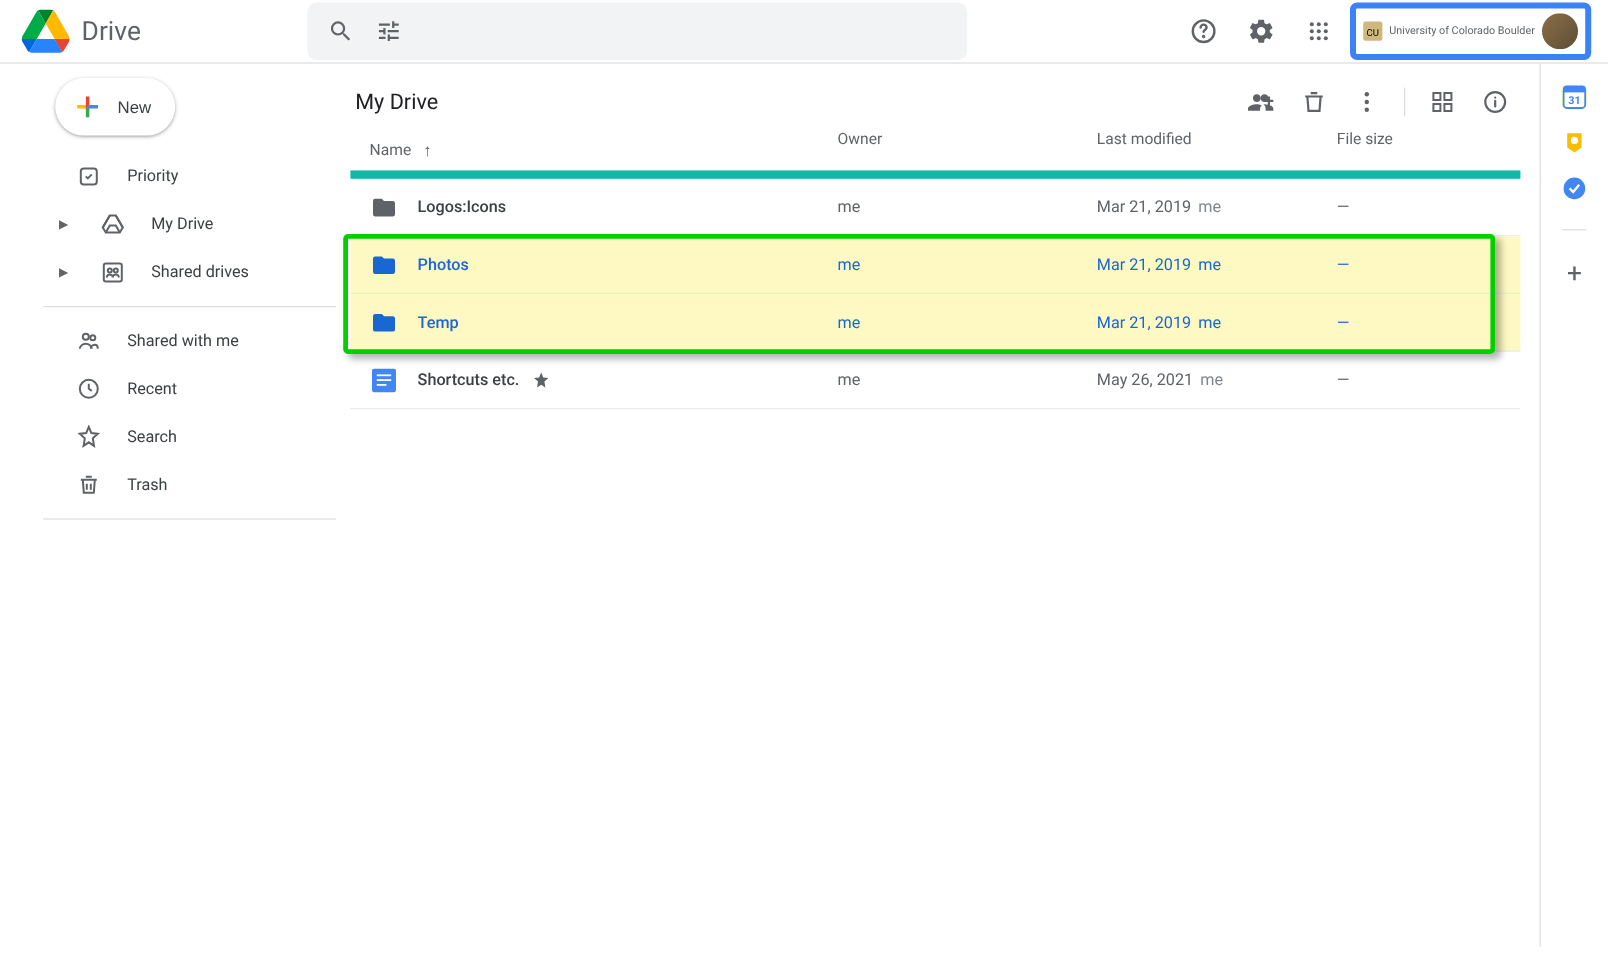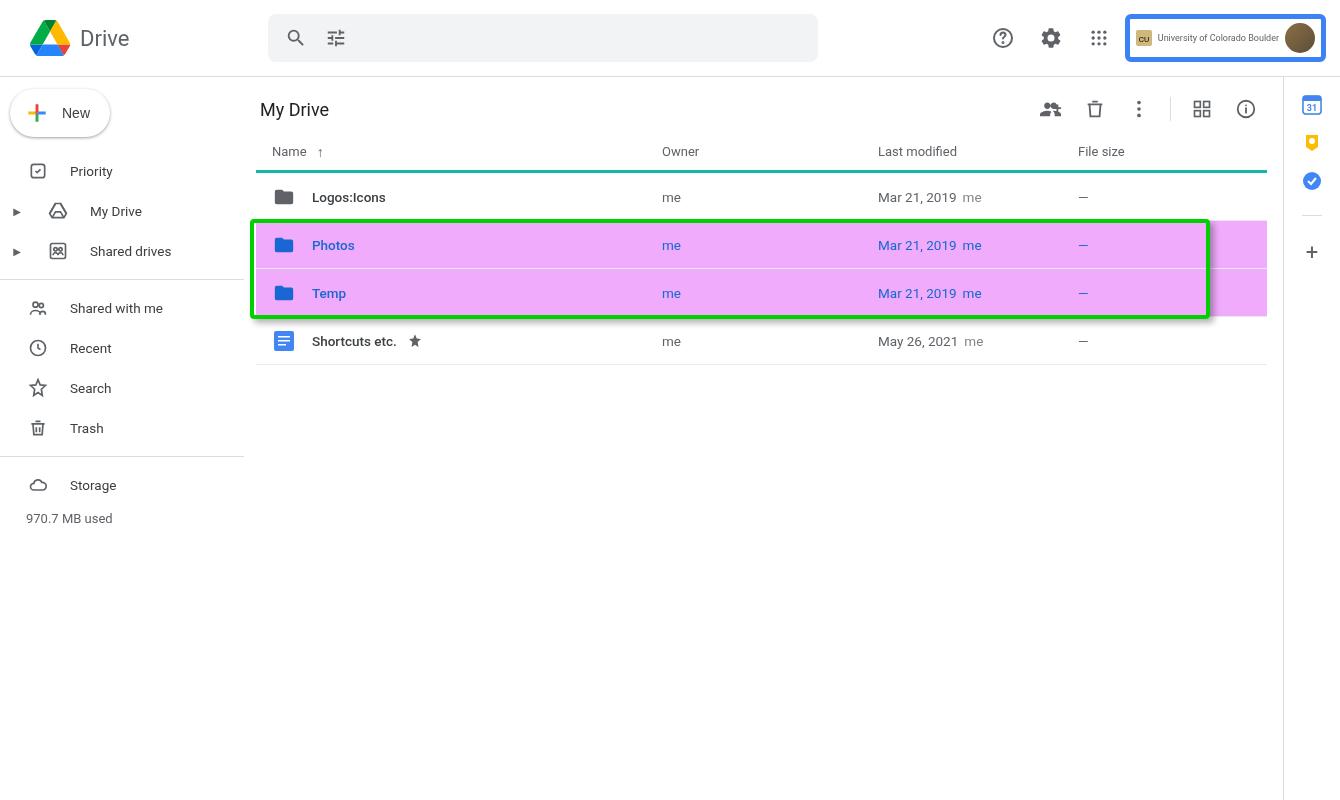--- a/index.html
+++ b/index.html
@@ -1,39 +1,39 @@
 <!DOCTYPE html>
 <html><head>
 <meta charset="utf-8">
 <style>
   * { box-sizing: border-box; margin: 0; padding: 0; }
   body { font-family: 'Google Sans', Roboto, Arial, sans-serif; font-size: 14px; color: #3c4043; background: #fff; width: 1340px; height: 800px; overflow: hidden; }
   
   
-  .header { display: flex; align-items: center; height: 77px; padding: 0 8px 0 24px; border-bottom: 1px solid #dadce0; }
+  .header { display: flex; align-items: center; height: 53px; padding: 0 8px 0 12px; border-bottom: 1px solid #dadce0; }
   .logo-area { display: flex; align-items: center; width: 240px; padding-left: 6px; }
   .drive-logo { width: 40px; height: 40px; margin-right: 10px; }
   .drive-title { font-size: 22px; color: #5f6368; }
   .search-bar { display: flex; align-items: center; background: #f1f3f4; border-radius: 8px; height: 48px; width: 550px; padding: 0 8px; margin-left: 4px; }
   .search-btn { width: 40px; height: 40px; display:flex; align-items:center; justify-content:center; color:#5f6368; border:none; background:none; cursor:pointer; border-radius:50%; }
   .search-input { flex:1; border:none; background:none; outline:none; font-size:16px; color:#5f6368; }
   .tune-btn { width: 40px; height: 40px; display:flex; align-items:center; justify-content:center; color:#5f6368; border:none; background:none; cursor:pointer; border-radius:50%; }
   .header-spacer { flex: 1; }
   .header-icons { display:flex; align-items:center; gap: 4px; margin-right: 6px; }
   .icon-btn { width: 44px; height: 44px; display:flex; align-items:center; justify-content:center; border:none; background:none; cursor:pointer; color:#5f6368; border-radius:50%; }
   .account-chip { display:flex; align-items:center; border:5px solid #3b82f6; border-radius: 6px; padding: 2px 4px; gap:4px; cursor:pointer; }
   .account-chip .org-logo { width:20px; height:20px; background:#f1c40f; border-radius:2px; position:relative; }
   .account-chip .org-text { font-size: 9px; color:#5f6368; line-height:1; white-space:nowrap; }
   .avatar { width:34px; height:34px; border-radius:50%; background: linear-gradient(135deg,#8b6f47,#5d4e37); border:2px solid #fff; }
   
   
   .main { display:flex; height: calc(800px - 64px); }
   
   
-  .sidebar { width: 244px; padding-top: 8px; display:flex; flex-direction:column; }
+  .sidebar { width: 244px; padding-top: 8px; display:flex; flex-direction:column;margin-left:36px; }
   .new-btn { display:flex; align-items:center; gap:12px; background:#fff; border:none; box-shadow: 0 1px 2px rgba(60,64,67,.3), 0 1px 3px 1px rgba(60,64,67,.15); border-radius: 24px; height: 48px; padding: 0 20px 0 14px; margin: 4px 0 10px 10px; cursor:pointer; width:fit-content; }
   .plus-icon { width:26px; height:26px; }
   .new-text { font-size:14px; color:#3c4043; font-weight:500; }
   .nav-section { padding: 4px 0; }
   .nav-item { display:flex; align-items:center; height:40px; padding-left: 26px; gap: 20px; color:#5f6368; cursor:pointer; border-radius: 0 20px 20px 0; margin-right: 12px; }
   .nav-item.with-arrow { padding-left: 8px; }
   .nav-item .arrow { width: 18px; display:flex; justify-content:center; font-size:10px; color:#5f6368; }
   .nav-item .nav-icon { width: 24px; height:24px; display:flex; align-items:center; justify-content:center; }
   .nav-item .nav-label { font-size:13.5px; color:#3c4043; }
   .nav-divider { border:none; border-top:1px solid #dadce0; margin: 4px 0; }
@@ -41,29 +41,29 @@
   
   
   .content { flex:1; display:flex; border-right:1px solid #dadce0; }
   .file-area { flex:1; padding: 8px 16px 0 12px; }
   .file-header { display:flex; align-items:center; height: 48px; padding-left: 4px; }
   .file-title { font-size:18px; color:#202124; }
   .file-actions { margin-left:auto; display:flex; align-items:center; gap:2px; }
   .file-actions .icon-btn { width:42px; height:42px; }
   .action-divider { width:1px; height:24px; background:#dadce0; margin: 0 8px; }
   
-  .table-head { display:flex; align-items:center; height:40px; border-bottom:3px solid #14b8a6; color:#5f6368; font-size:13px; padding-left:16px; }
+  .table-head { display:flex; height:40px; border-bottom:7px solid #14b8a6; color:#5f6368; font-size:13px; padding-left:16px; }
   .col-name { width: 390px; display:flex; align-items:center; gap:10px;}
   .col-owner { width: 216px; }
   .col-modified { width: 200px; }
   .col-size { flex:1; }
   .sort-arrow { font-size:14px; color:#5f6368; }
   
   .row { display:flex; align-items:center; height:48px; border-bottom:1px solid #e8eaed; padding-left:16px; font-size:13.5px; color:#3c4043; cursor:pointer; position:relative; }
-  .row.selected { background:#f0abfc; color:#1967d2; }
+  .row.selected { background:#fef9c3; color:#1967d2; }
   .row .file-icon { width:24px; height:24px; margin-right:16px; display:flex; align-items:center; justify-content:center; }
   .row .file-name { width: 350px; display:flex; align-items:center; gap:10px; font-weight:500; }
   .row .file-owner { width: 216px; color:#5f6368; }
   .row.selected .file-owner { color:#1967d2; }
   .row .file-modified { width: 200px; color:#5f6368; display:flex; gap:6px; }
   .row.selected .file-modified { color:#1967d2; }
   .row .file-size { flex:1; color:#5f6368; }
   .row.selected .file-size { color:#1967d2; }
   .mod-by { color:#80868b; }
   .row.selected .mod-by { color:#1967d2; }
@@ -228,31 +228,20 @@
       <div class="nav-item">
         <span class="nav-icon">
             <svg width="20" height="20" viewBox="0 0 24 24" fill="none" stroke="currentColor" stroke-width="2">
               <path d="M4 7h16M9 4h6M6 7l1 13h10l1-13M10 11v6M14 11v6"></path>
             </svg>
           </span>
         <span class="nav-label">Trash</span>
       </div>
     </div>
     <hr class="nav-divider">
-    <div class="nav-section">
-      <div class="nav-item">
-        <span class="nav-icon">
-            <svg width="20" height="20" viewBox="0 0 24 24" fill="none" stroke="currentColor" stroke-width="2">
-              <path d="M18 18H7a4 4 0 010-8 5 5 0 019.6-1A4 4 0 0118 18z"></path>
-            </svg>
-          </span>
-        <span class="nav-label">Storage</span>
-      </div>
-      <div class="storage-text">970.7 MB used</div>
-    </div>
   </div>
 
   <div class="content">
     <div class="file-area">
       <div class="file-header">
         <span class="file-title">My Drive</span>
         <div class="file-actions">
           <button class="icon-btn">
               <svg width="22" height="22" viewBox="0 0 24 24" fill="currentColor">
                 <path d="M15 12c2 0 3.5-1.5 3.5-3.5S17 5 15 5s-3.5 1.5-3.5 3.5S13 12 15 12zm-7 0c2 0 3.5-1.5 3.5-3.5S10 5 8 5 4.5 6.5 4.5 8.5 6 12 8 12zm0 2c-2.7 0-8 1.3-8 4v2h11v-2c0-1 .5-2 1.5-2.8C11 14.4 9.2 14 8 14zm7 0c-.3 0-.7 0-1 .1 1.2.9 2 2.1 2 3.9v2h7v-2c0-2.7-5.3-4-8-4zM20 10V7h-2v3h-3v2h3v3h2v-3h3v-2z"></path>

